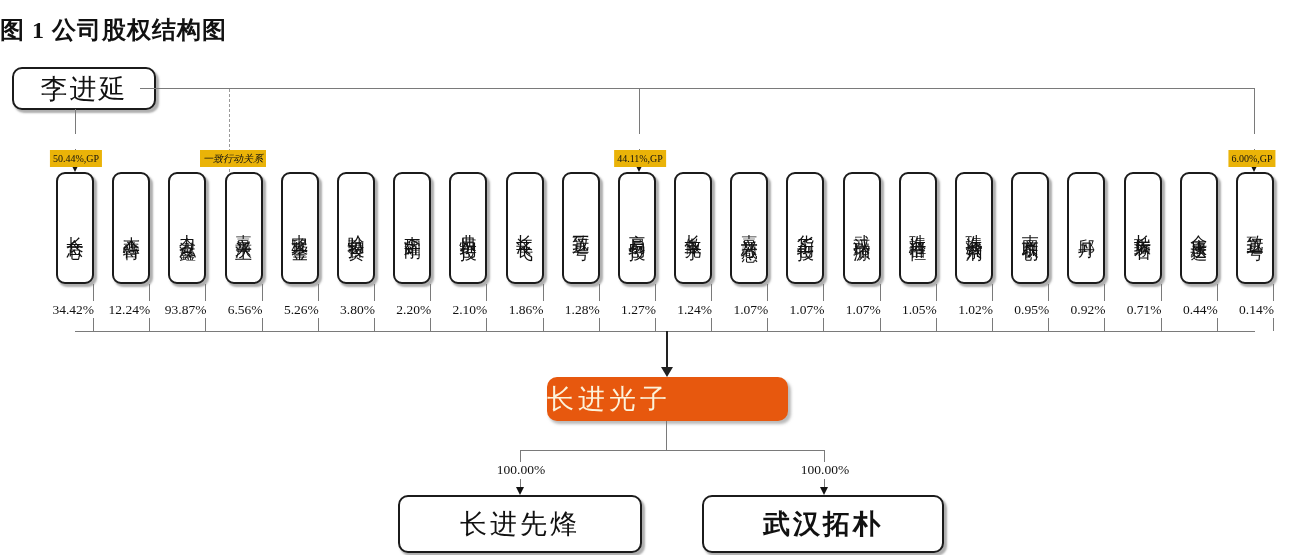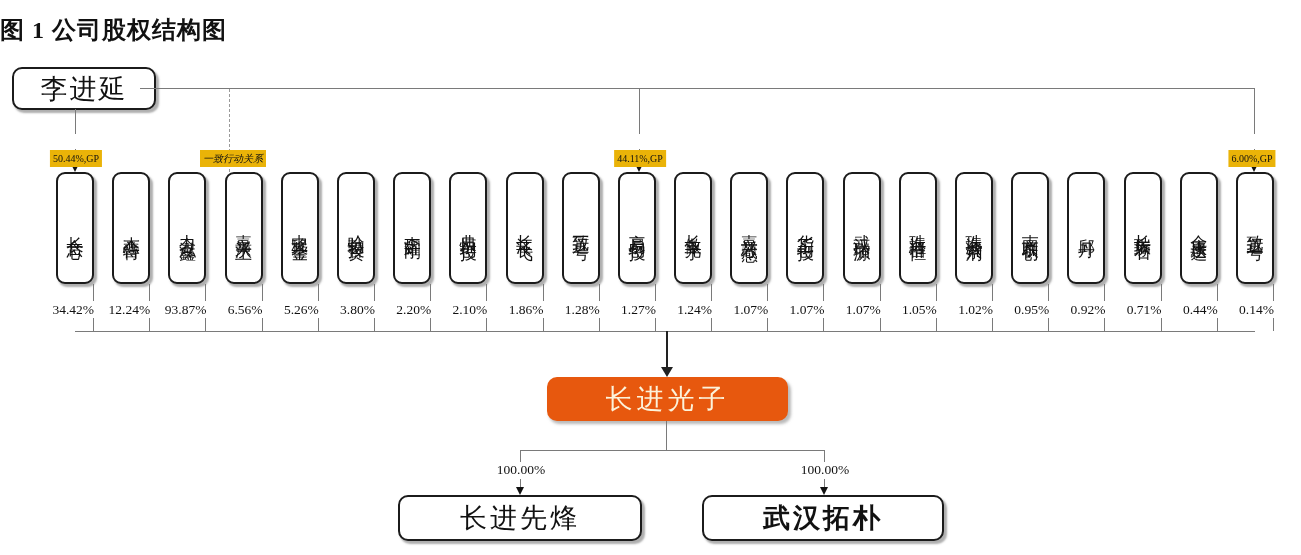--- a/index.html
+++ b/index.html
@@ -13,26 +13,26 @@
     font-size:24px;font-weight:bold;letter-spacing:1px;
   }
   
   .node{
     position:absolute;box-sizing:border-box;background:#fff;
     border:2px solid #1b1b1b;border-radius:10px;
     box-shadow:2.5px 3px 2px rgba(110,110,110,.55);
     display:flex;align-items:center;justify-content:center;
   }
   .node-top{left:12px;top:67px;width:144px;height:43px;font-size:27px;letter-spacing:2px;text-align:center;}
-  .node-bottom{top:495px;height:46px;font-size:27px;letter-spacing:3px;}
+  .node-bottom{top:495px;height:58px;font-size:27px;letter-spacing:3px;}
   #sub-left{left:398px;width:244px;}
   #sub-right{left:702px;width:242px;font-weight:bold;}
   .node-company{
     position:absolute;left:547px;top:377px;width:241px;height:44px;
-    border-radius:10px;display:flex;align-items:center;justify-content:center;
+    border-radius:10px;display:flex;align-items:center;justify-content:flex-start;
     font-size:27px;letter-spacing:4px;box-shadow:2.5px 3px 3px rgba(140,140,140,.6);
   }
   
   .hline{position:absolute;height:0;border-top:1px solid #7a7a7a;}
   .vline{position:absolute;width:0;border-left:1px solid #7a7a7a;}
   .vdash{position:absolute;width:0;border-left:1px dashed #9a9a9a;}
   .thick{position:absolute;width:2px;background:#222;}
   
   .arr{position:absolute;width:0;height:0;border-left:4.5px solid transparent;
        border-right:4.5px solid transparent;border-top:8px solid #111;}

